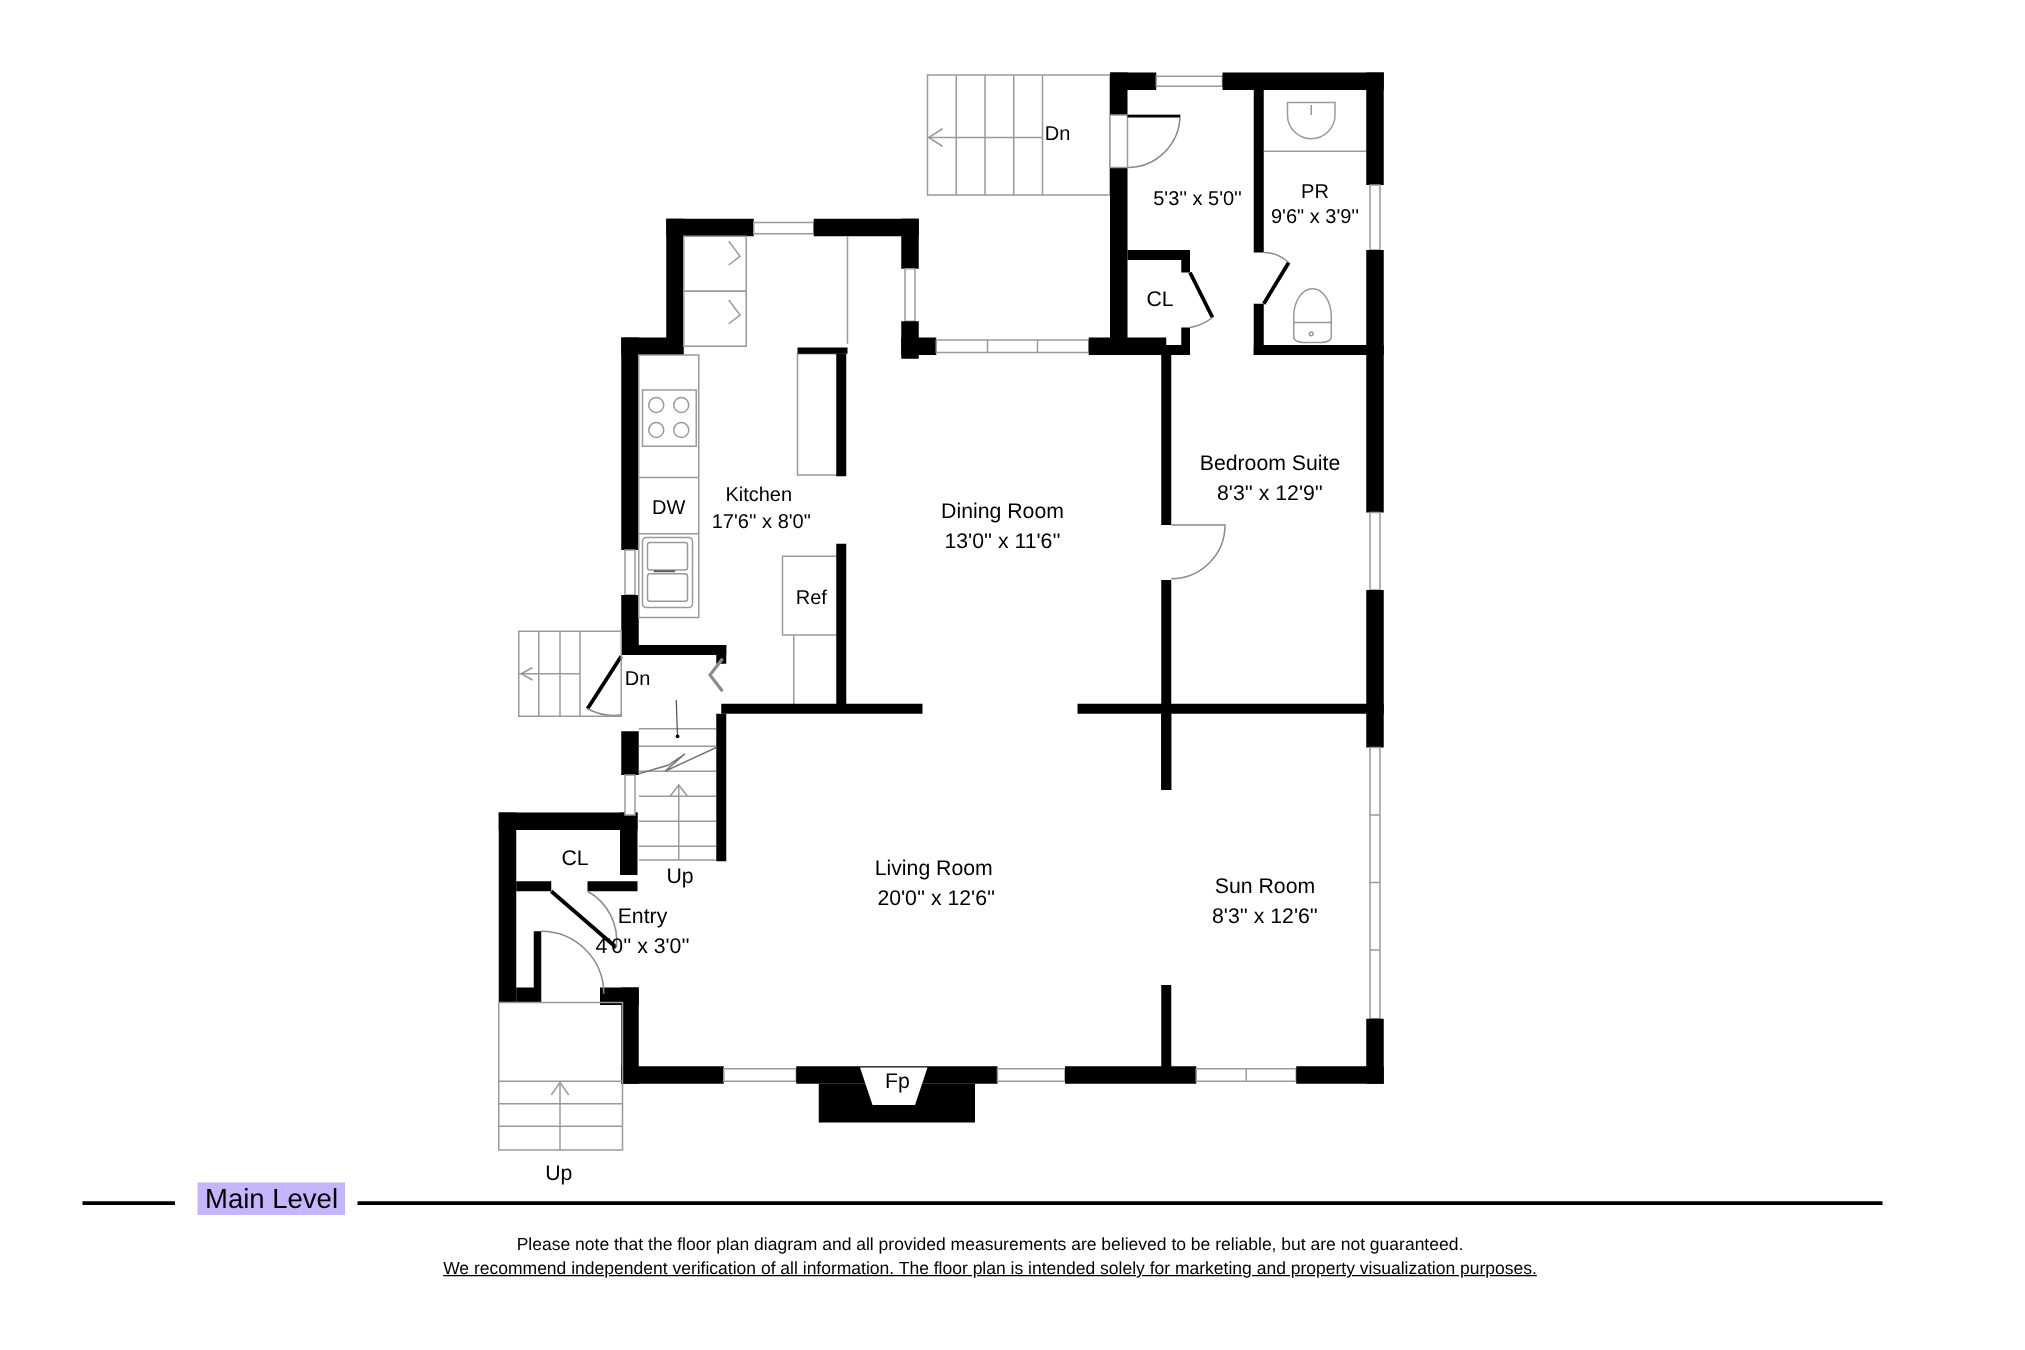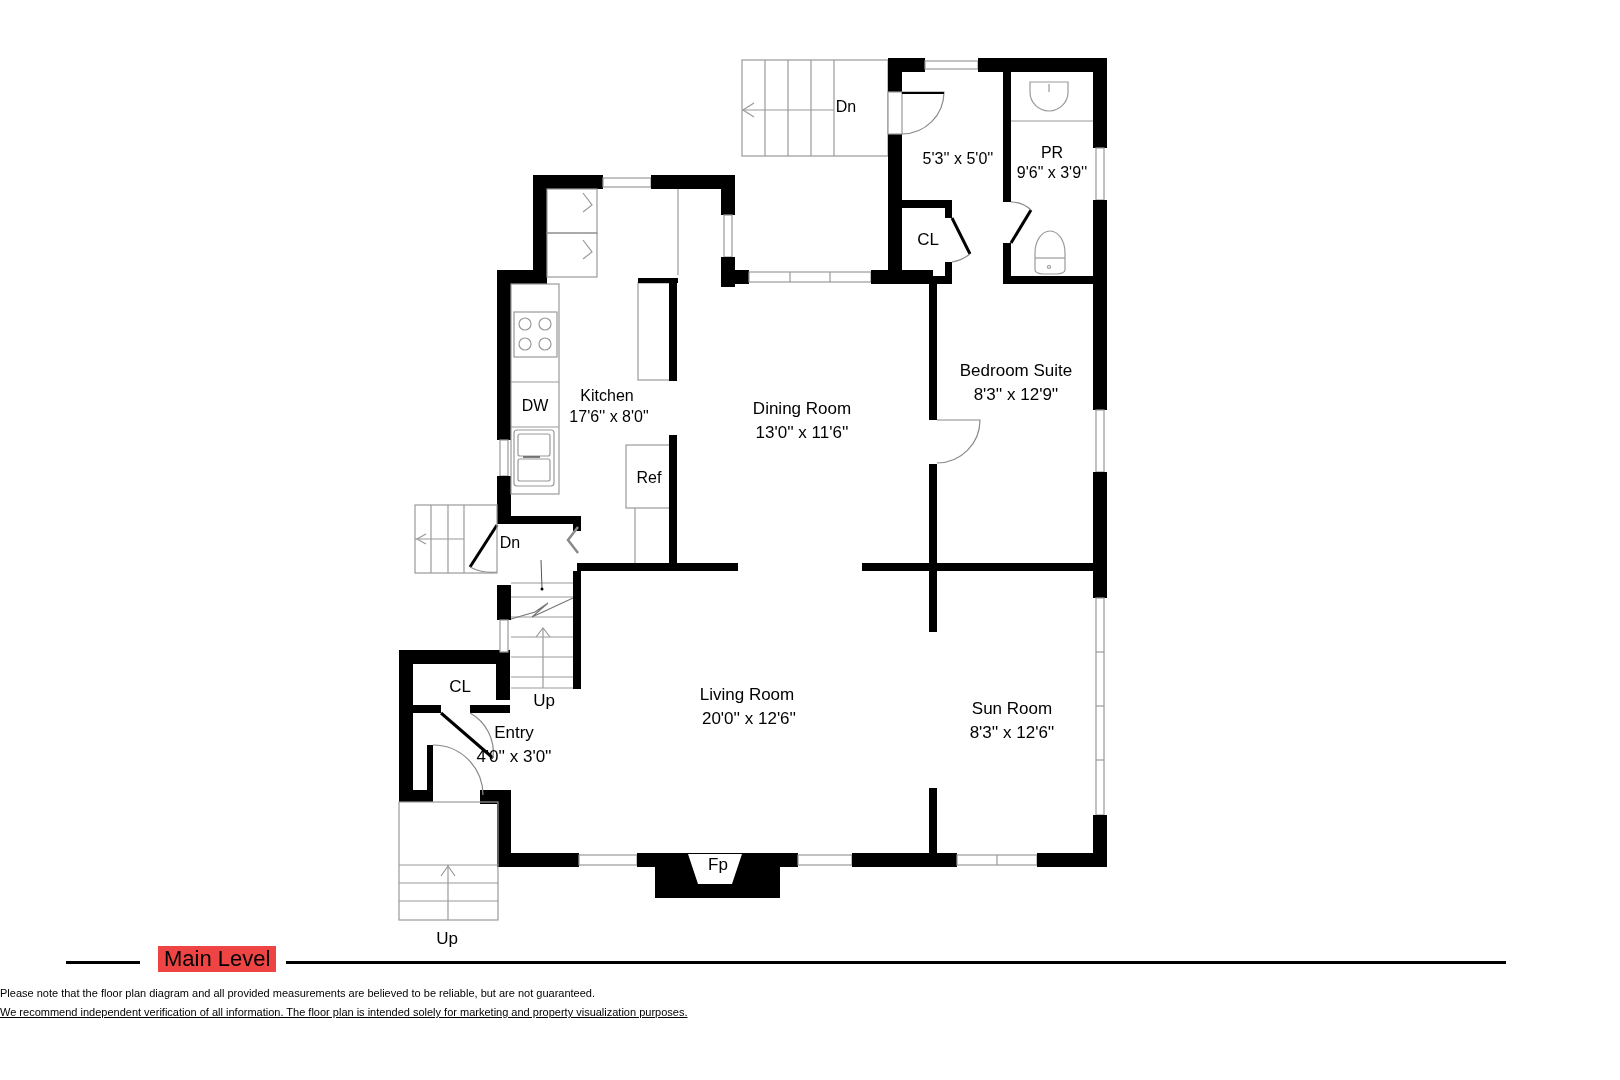--- a/index.html
+++ b/index.html
@@ -6,23 +6,23 @@
     body { width: 1620px; height: 1080px; position: relative; overflow: hidden; font-family: "Liberation Sans", sans-serif; }
     #plan { position: absolute; left: 0; top: 0; width: 1620px; height: 1080px; }
     .wall { fill: #000; }
     .thin { stroke: #9a9a9a; stroke-width: 1.2; fill: none; }
     .thinf { stroke: #9a9a9a; stroke-width: 1.2; fill: #fff; }
     .win { fill: #fff; stroke: #9a9a9a; stroke-width: 1.2; }
     .door { stroke: #000; stroke-width: 3; fill: none; }
     .arc { stroke: #8a8a8a; stroke-width: 1.2; fill: none; }
     .lbl { font-family: "Liberation Sans", sans-serif; fill: #000; font-size: 17px; text-anchor: middle; }
     .lbl-sm { font-family: "Liberation Sans", sans-serif; fill: #000; font-size: 16px; text-anchor: middle; }
-    .footer-title { position: absolute; left: 158px; top: 946px; font-size: 22px; color: #000; font-family: "Liberation Sans", sans-serif; background: #ef4444; padding: 0 6px; }
+    .footer-title { position: absolute; left: 158px; top: 946px; font-size: 22px; color: #000; font-family: "Liberation Sans", sans-serif; background: #c4b5fd; padding: 0 6px; }
     .rule { position: absolute; height: 3px; background: #000; top: 961px; }
-    .note { position: absolute; left: 0; width: 1560px; font-size: 11px; color: #000; font-family: "Liberation Sans", sans-serif; }
+    .note { position: absolute; left: 12px; width: 1560px; text-align: center; font-size: 14px; color: #000; font-family: "Liberation Sans", sans-serif; }
   </style>
 </head>
 <body>
 
 <svg id="plan" viewBox="0 0 1620 1080" xmlns="http://www.w3.org/2000/svg">
 
   <g>
     <rect class="thin" x="742" y="60" width="146" height="96"></rect>
     <line class="thin" x1="765" y1="60" x2="765" y2="156"></line>
     <line class="thin" x1="788" y1="60" x2="788" y2="156"></line>

